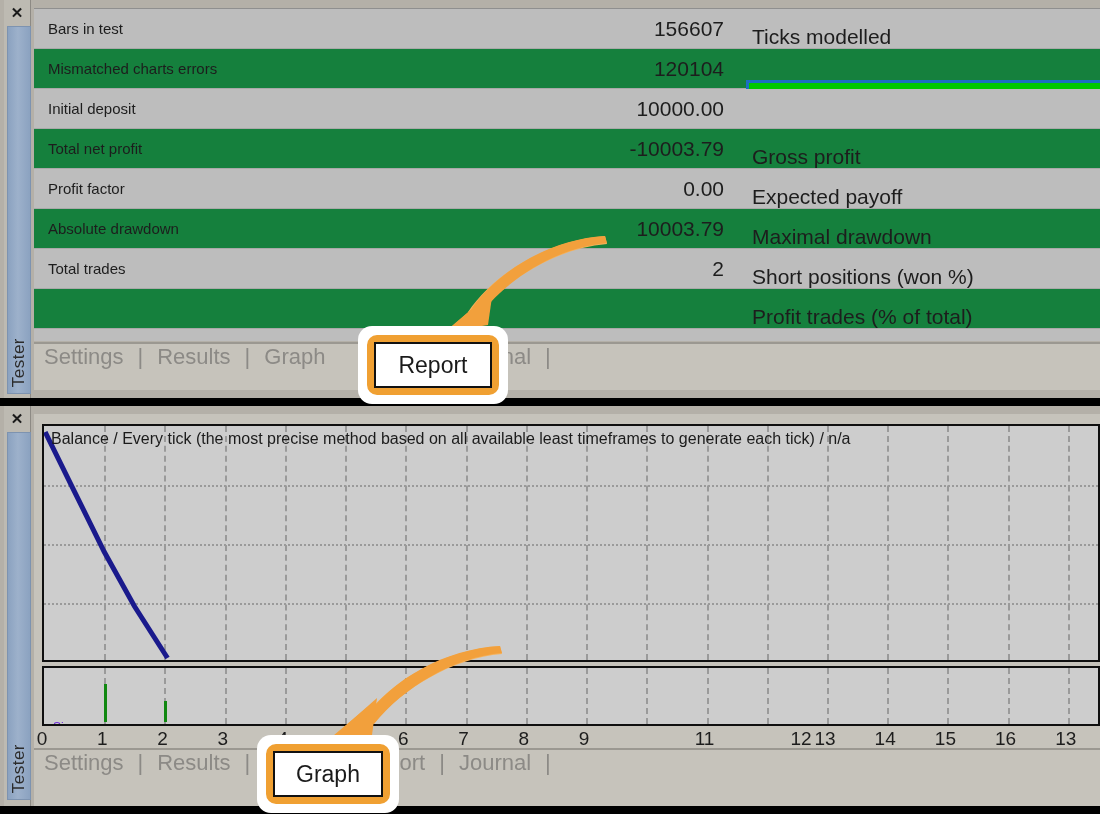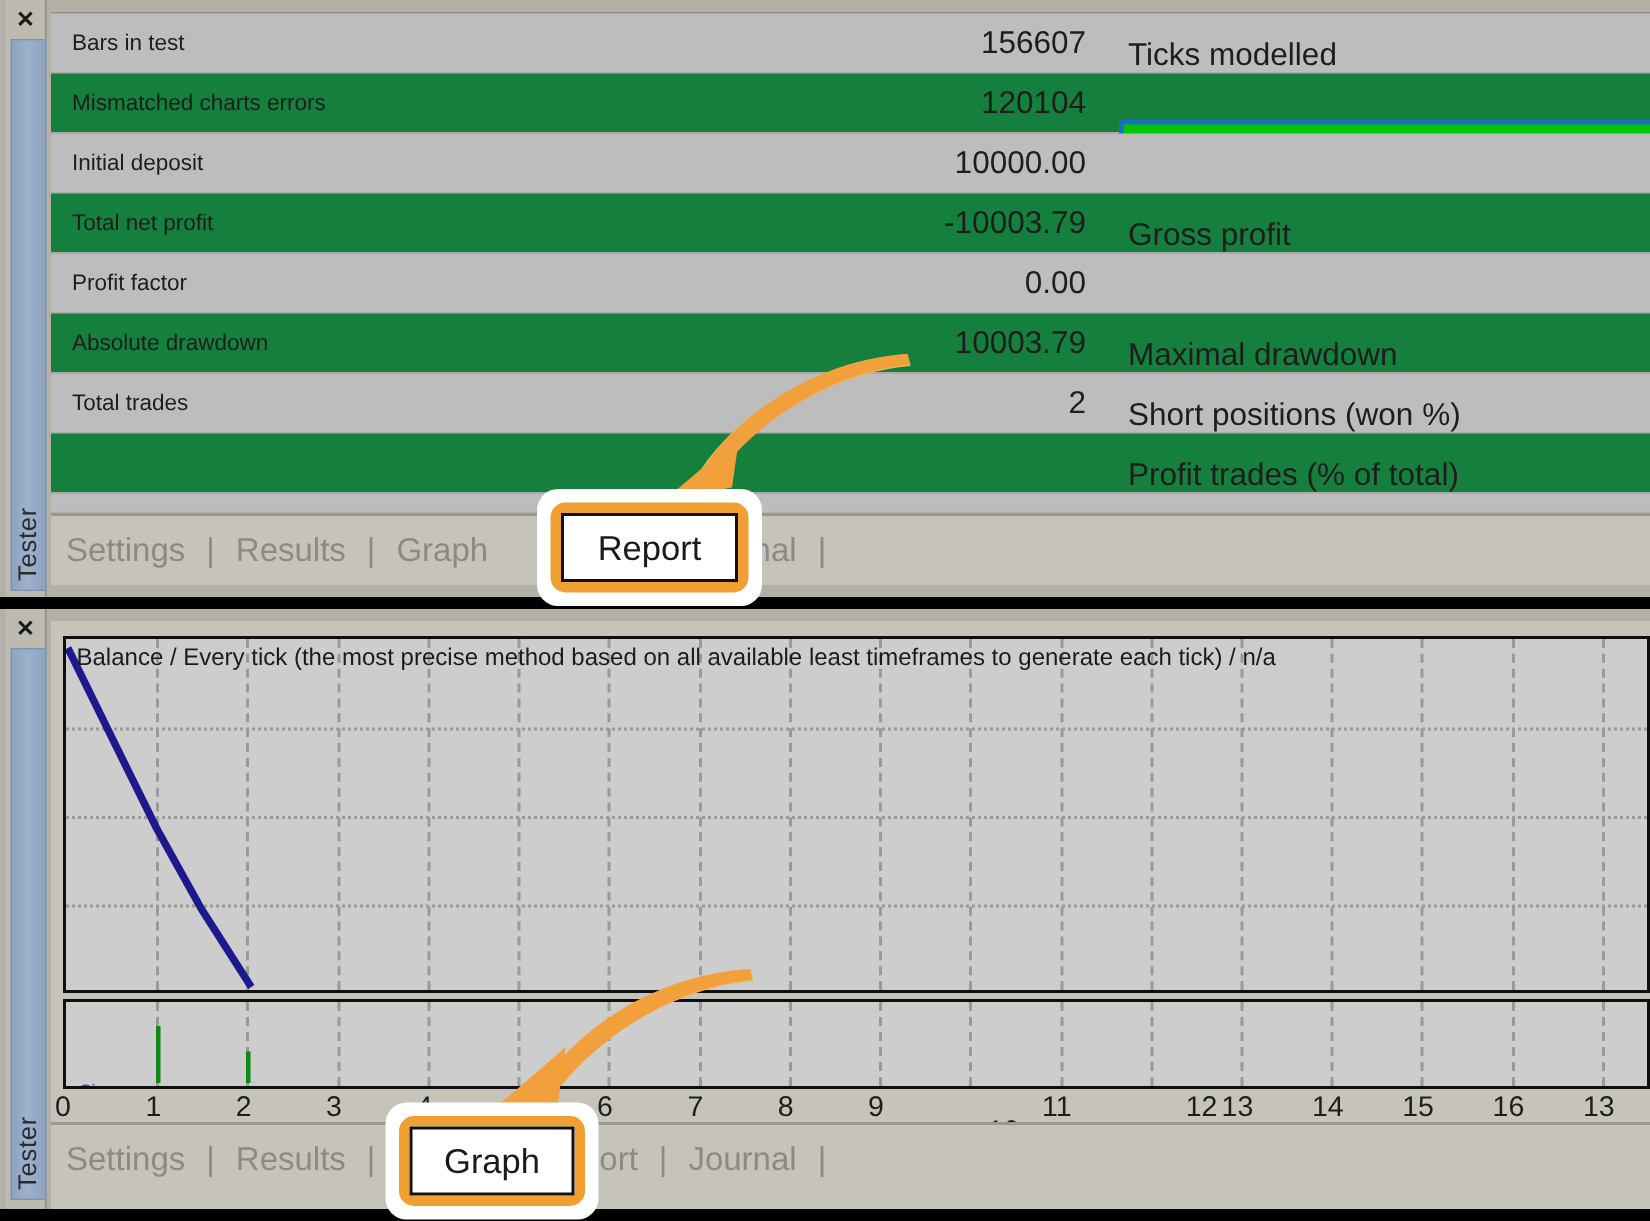--- a/index.html
+++ b/index.html
@@ -76,21 +76,21 @@
     background:#00c800;
     border:3px solid #1b6fc2;
     box-sizing:border-box;
   }
 
   
   .tabstrip{
     position:absolute;left:34px;right:0;
     height:48px;background:#c6c3bb;
     border-top:2px solid #9b9891;
-    display:flex;align-items:center;
+    display:flex;
     box-sizing:border-box;
   }
   .tabitem{
     font-size:22px;color:#8c8a86;
     padding:0 10px;white-space:nowrap;cursor:pointer;
   }
   .tabsep{font-size:22px;color:#8c8a86;padding:0 4px;}
 
   
   .graph-wrap{
@@ -206,20 +206,21 @@
           <div class="c-label2"></div>
         </div>
         <div class="trow light">
           <div class="c-label">Total net profit</div>
           <div class="c-value">-10003.79</div>
           <div class="c-label2">Gross profit</div>
         </div>
         <div class="trow dark">
           <div class="c-label">Profit factor</div>
           <div class="c-value">0.00</div>
+          <div class="c-label2">Expected payoff</div>
         </div>
         <div class="trow light">
           <div class="c-label">Absolute drawdown</div>
           <div class="c-value">10003.79</div>
           <div class="c-label2">Maximal drawdown</div>
         </div>
         <div class="trow dark">
           <div class="c-label">Total trades</div>
           <div class="c-value">2</div>
           <div class="c-label2">Short positions (won %)</div>

